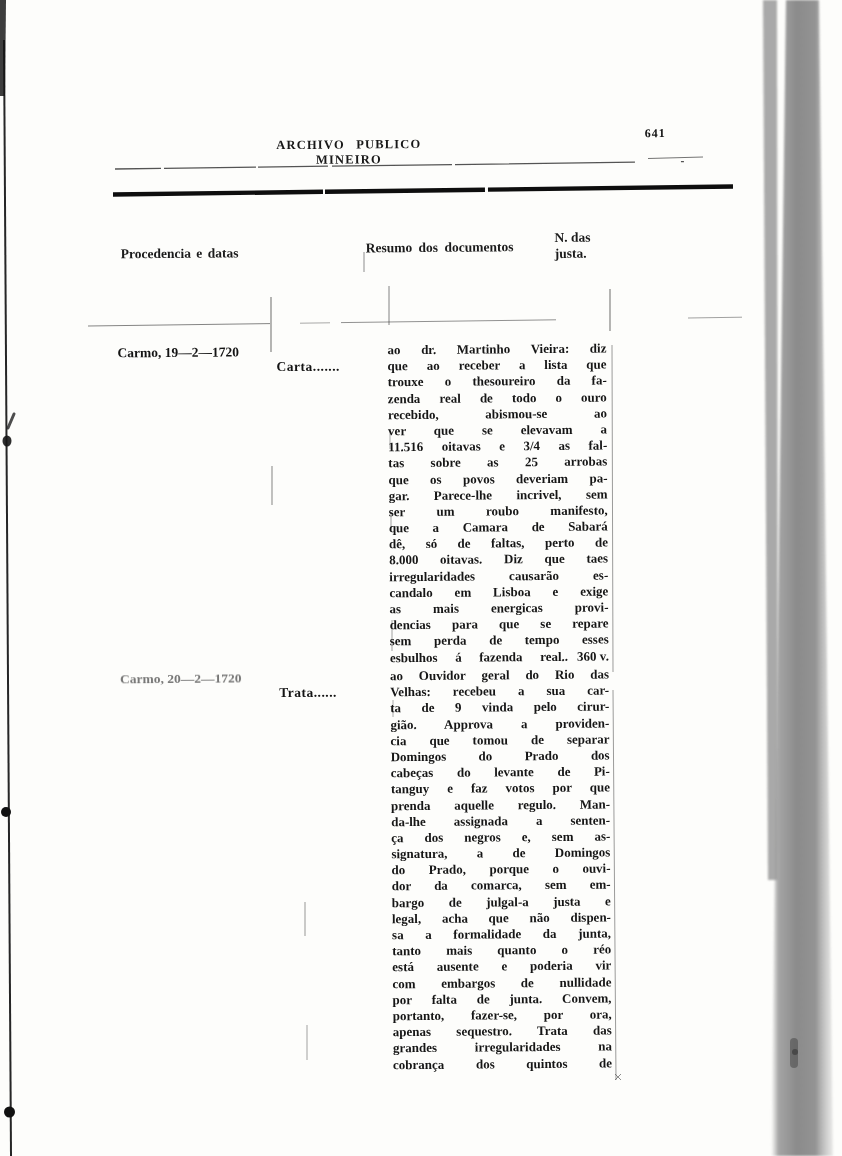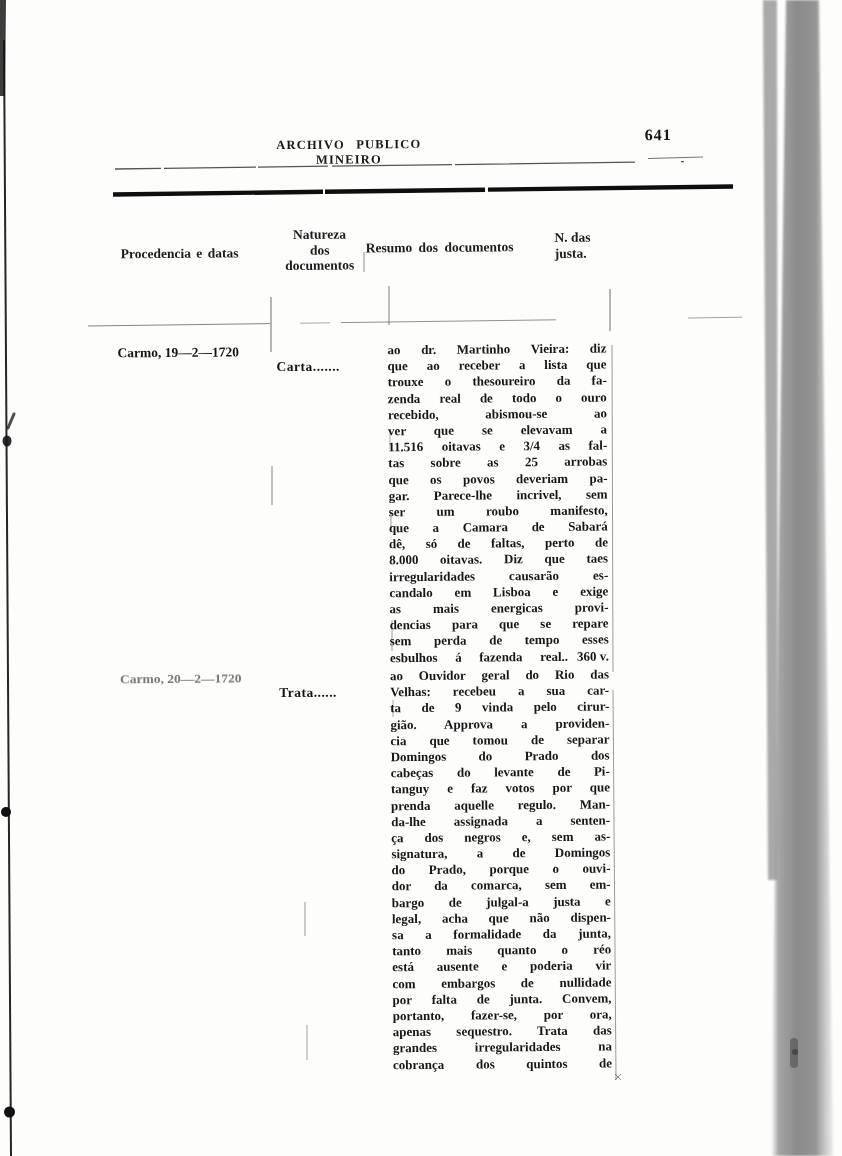--- a/index.html
+++ b/index.html
@@ -16,21 +16,21 @@
     transform:rotate(-0.45deg);
     transform-origin:420px 420px;
   }
   .abs{position:absolute;}
   .running-head-title{
     left:253px;top:137px;width:196px;text-align:center;
     font-size:12.5px;font-weight:bold;letter-spacing:1.2px;word-spacing:7px;
     color:#181818;
   }
   .running-head-page{
-    left:647px;top:128px;font-size:16px;font-weight:bold;letter-spacing:1px;
+    left:647px;top:128px;font-size:12px;font-weight:bold;letter-spacing:1px;
   }
   .colhead{font-size:13.5px;font-weight:bold;color:#1b1b1b;}
   .proc-head{left:122px;top:244px;width:150px;word-spacing:2px;}
   .nat-head{left:275px;top:226px;width:92px;line-height:15.5px;}
   .nat-head div{text-align:center;}
   .resumo-head{left:367px;top:240px;width:176px;word-spacing:3px;}
   .pags-head{left:556px;top:231px;width:54px;line-height:15.5px;}
   .pags-head div{}
   .entry{position:absolute;left:0;right:0;}
   .entry-0{top:342px;}
@@ -112,25 +112,20 @@
     <line x1="613" y1="690" x2="616" y2="1080" stroke="#3a3a3a" stroke-width="1" opacity="0.5"></line>
     <path d="M615,1074 l6,6 M621,1074 l-6,6" stroke="#444" stroke-width="1" opacity="0.6"></path>
   </svg>
 
   <div class="content">
 
     <div class="abs running-head-title">ARCHIVO PUBLICO MINEIRO</div>
     <div class="abs running-head-page">641</div>
 
     <div class="abs colhead proc-head">Procedencia e datas</div>
-    <div class="abs colhead nat-head">
-        <div>Natureza</div>
-        <div>dos</div>
-        <div>documentos</div>
-      </div>
     <div class="abs colhead resumo-head">Resumo dos documentos</div>
     <div class="abs colhead pags-head">
         <div>N. das</div>
         <div>justa.</div>
       </div>
 
     <div id="entries">
   <div class="entry entry-0">
     <div class="proc">Carmo, 19—2—1720</div>
     <div class="nat">Carta.......</div>

